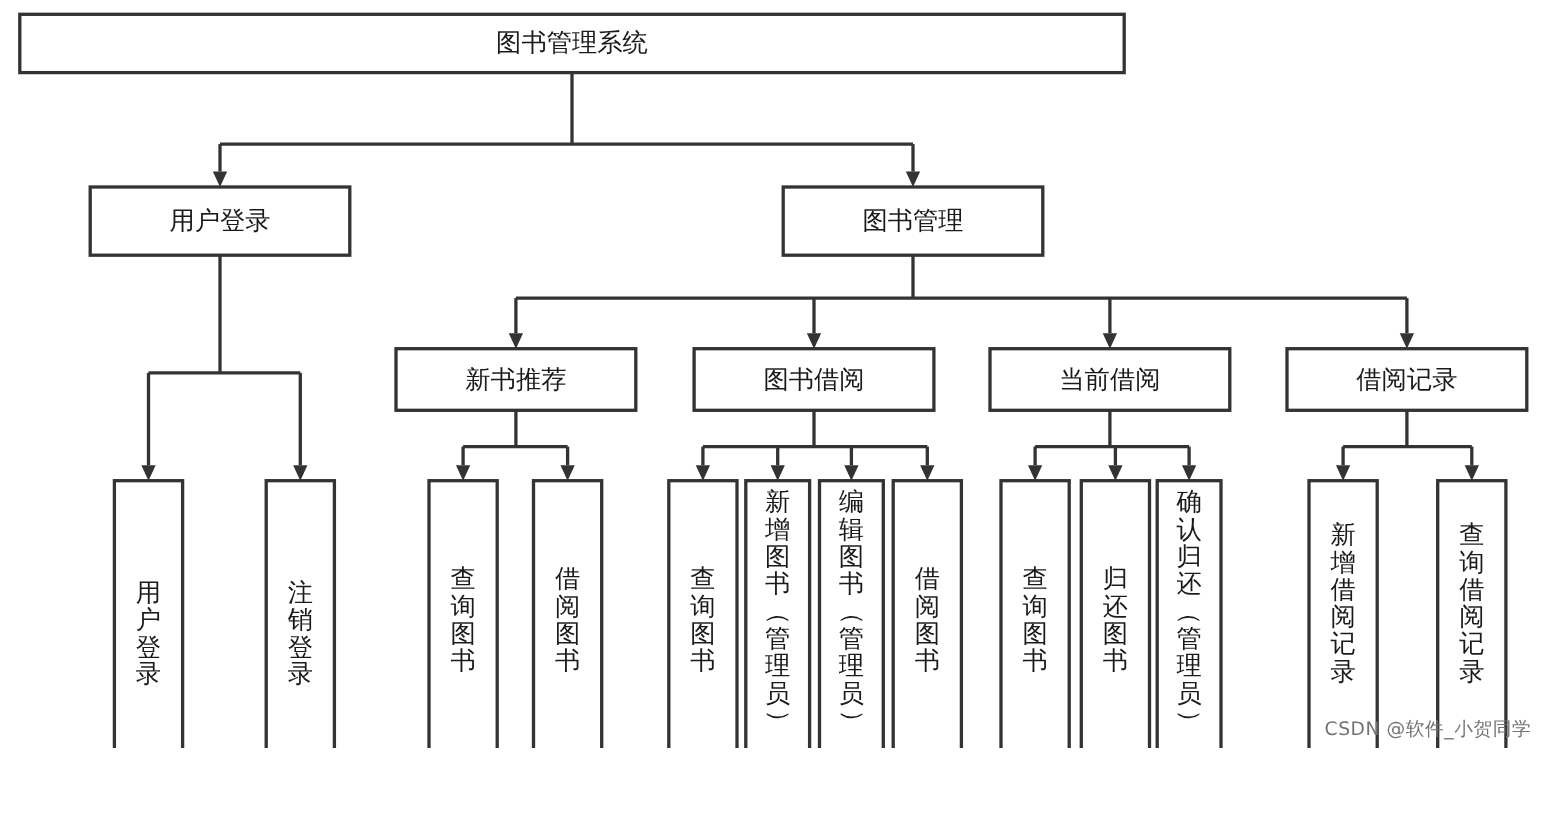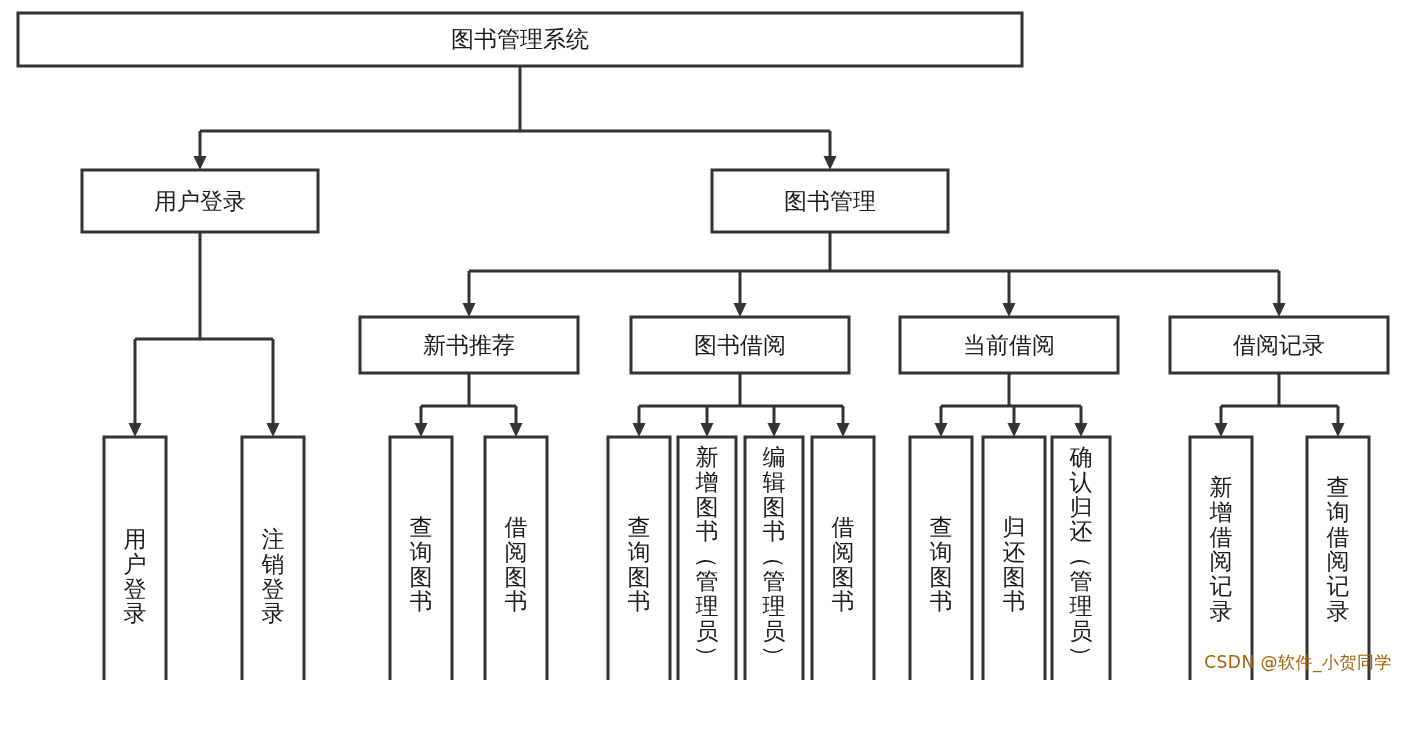--- a/index.html
+++ b/index.html
@@ -46,21 +46,21 @@
     font-size: 23px;
     text-anchor: middle;
     dominant-baseline: middle;
   }
   .watermark {
     position: absolute;
     right: 13px;
     bottom: 6px;
     font-family: "DejaVu Sans", "Liberation Sans", sans-serif;
     font-size: 17px;
-    color: #a16207;
+    color: #737373;
     white-space: nowrap;
     letter-spacing: 0.5px;
     pointer-events: none;
   }
   .vlabel-wrap {
     position: absolute;
     display: flex;
     flex-direction: column;
     align-items: center;
     justify-content: flex-start;

